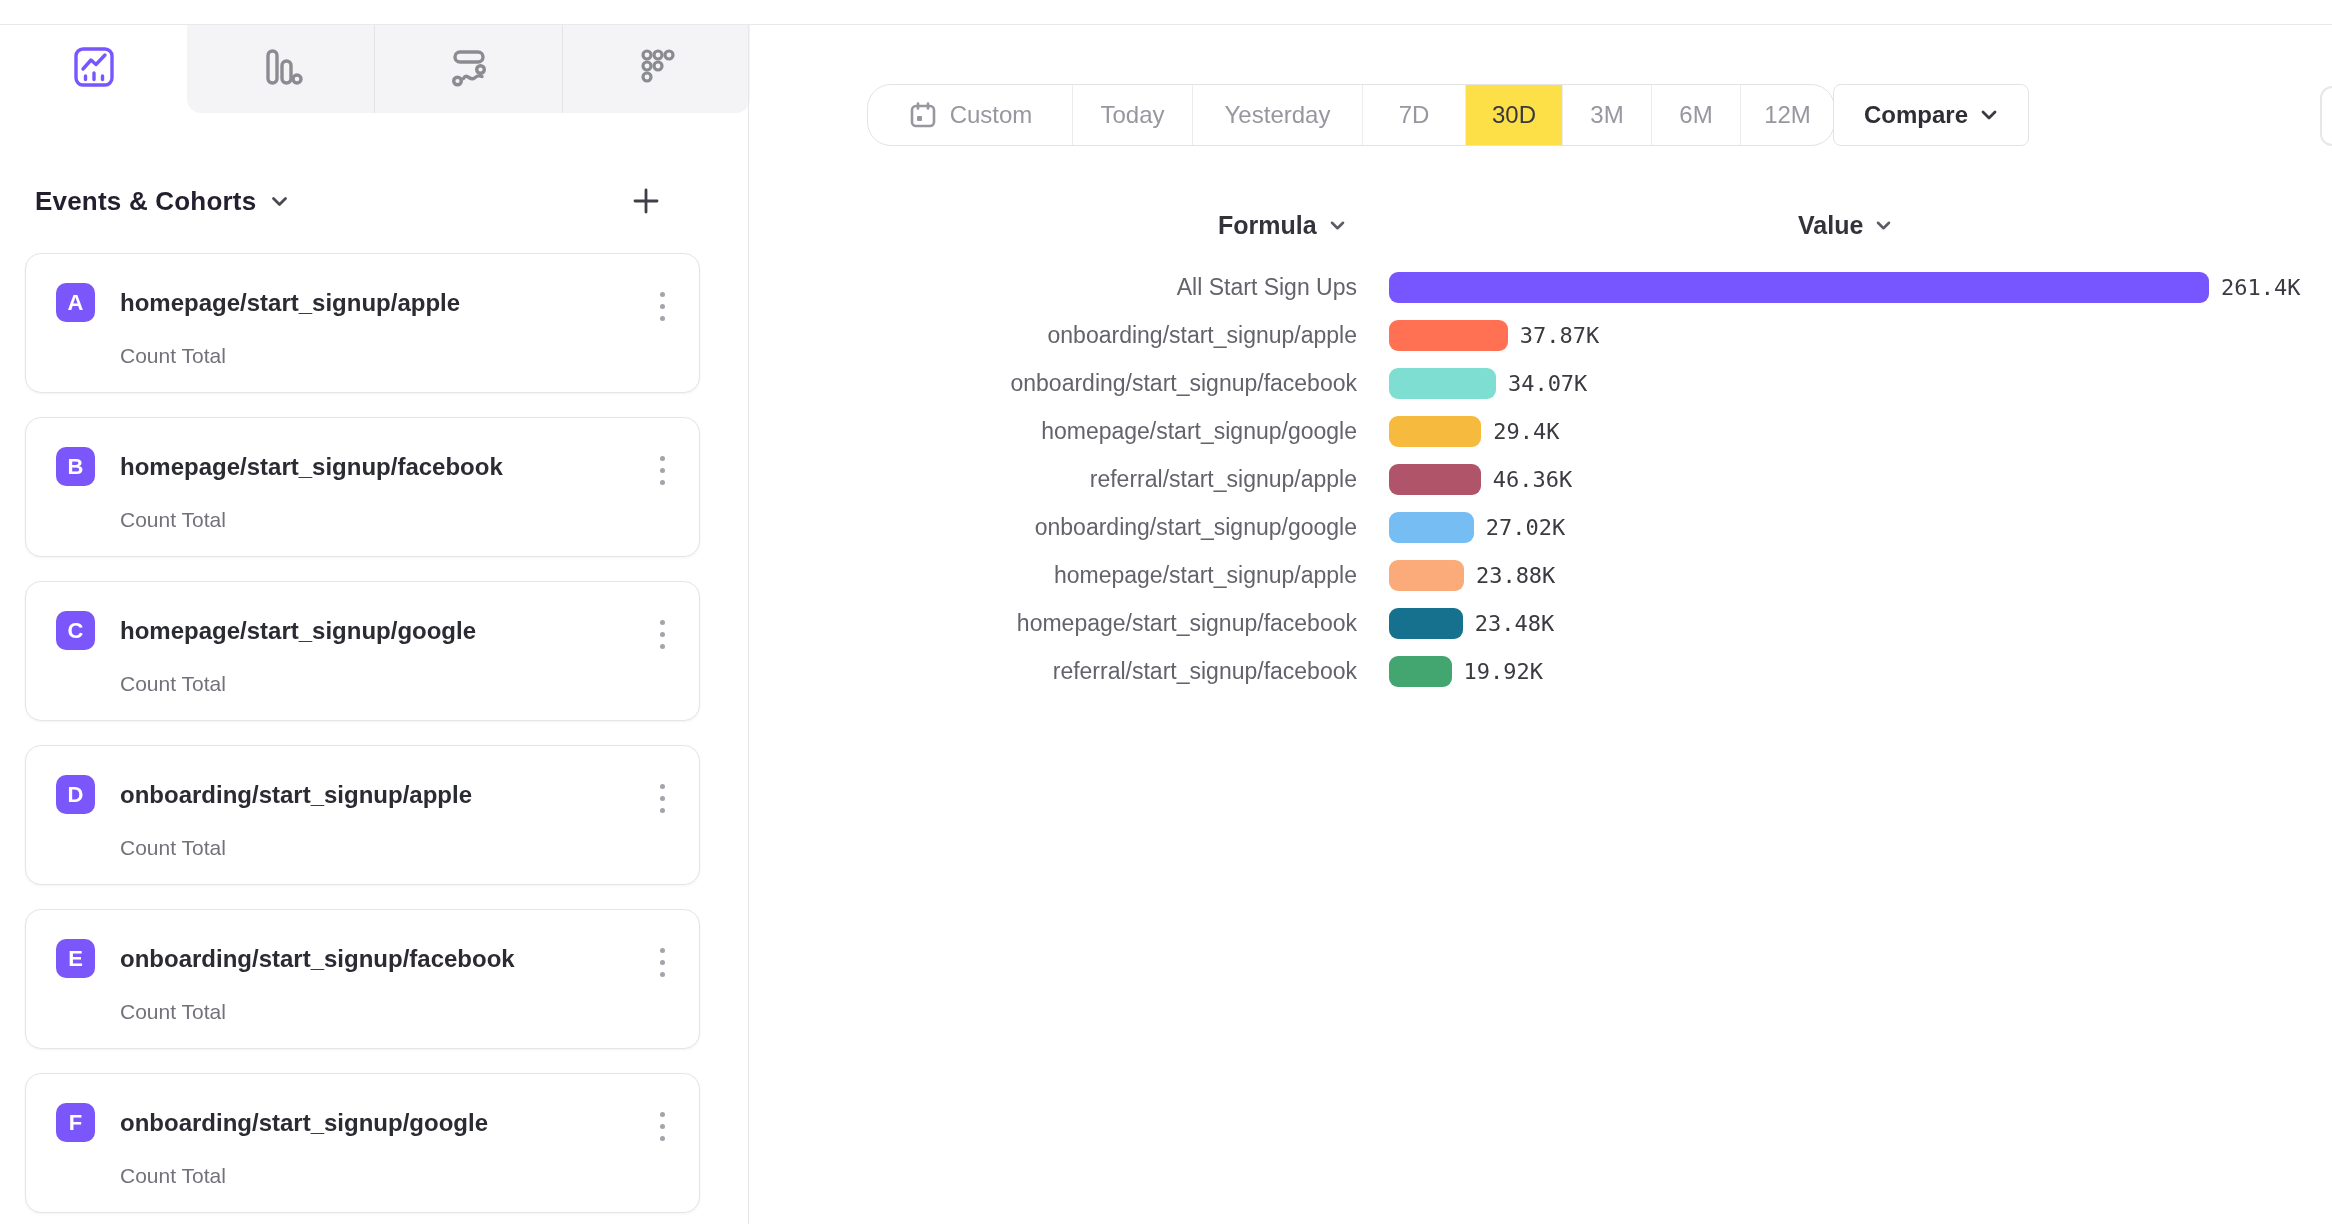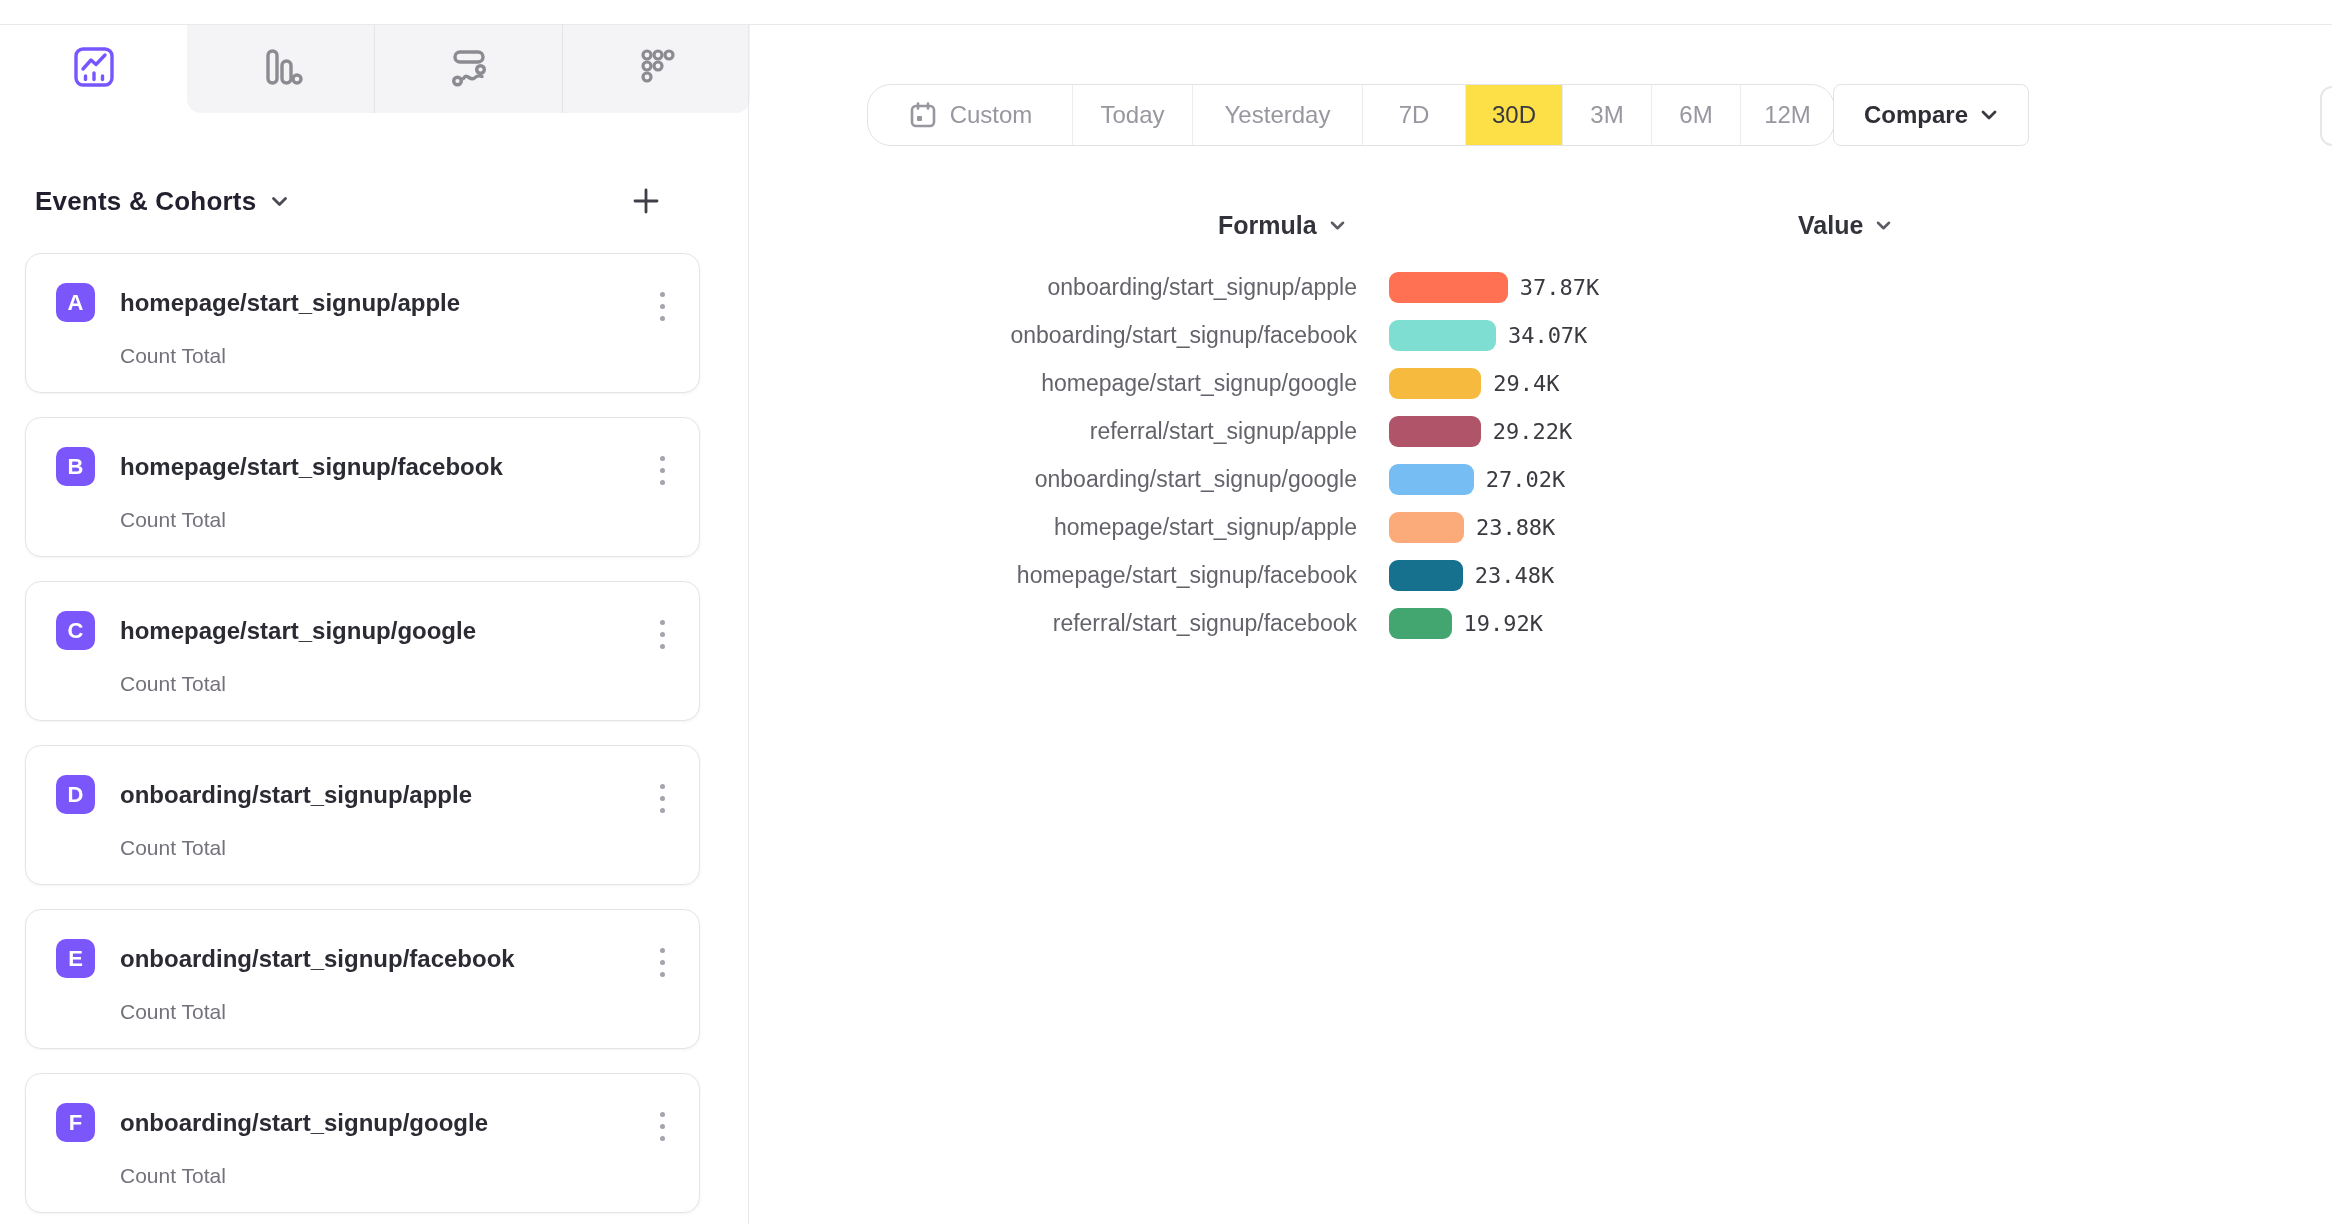--- a/index.html
+++ b/index.html
@@ -240,20 +240,27 @@
   </div>
   <div class="chead value">
     <span>Value</span>
     <svg width="17" height="11" viewBox="0 0 18 12" fill="none" stroke="#5c5c64" stroke-width="2.8" stroke-linecap="round" stroke-linejoin="round">
         <path d="M3 3 L9 9 L15 3"></path>
       </svg>
   </div>
 
   <div class="rows">
     <div class="brow">
+      <div class="blabel">All Start Sign Ups</div>
+      <div class="bwrap">
+          <div class="bar" style="width: 820px; background: rgb(120, 86, 255);"></div>
+          <div class="bval">261.4K</div>
+        </div>
+    </div>
+    <div class="brow">
       <div class="blabel">onboarding/start_signup/apple</div>
       <div class="bwrap">
           <div class="bar" style="width: 118.8px; background: rgb(255, 113, 82);"></div>
           <div class="bval">37.87K</div>
         </div>
     </div>
     <div class="brow">
       <div class="blabel">onboarding/start_signup/facebook</div>
       <div class="bwrap">
           <div class="bar" style="width: 106.9px; background: rgb(127, 222, 210);"></div>
@@ -264,21 +271,21 @@
       <div class="blabel">homepage/start_signup/google</div>
       <div class="bwrap">
           <div class="bar" style="width: 92.2px; background: rgb(246, 187, 62);"></div>
           <div class="bval">29.4K</div>
         </div>
     </div>
     <div class="brow">
       <div class="blabel">referral/start_signup/apple</div>
       <div class="bwrap">
           <div class="bar" style="width: 91.7px; background: rgb(176, 85, 105);"></div>
-          <div class="bval">29.22K</div>
+          <div class="bval">46.36K</div>
         </div>
     </div>
     <div class="brow">
       <div class="blabel">onboarding/start_signup/google</div>
       <div class="bwrap">
           <div class="bar" style="width: 84.8px; background: rgb(117, 189, 242);"></div>
           <div class="bval">27.02K</div>
         </div>
     </div>
     <div class="brow">

